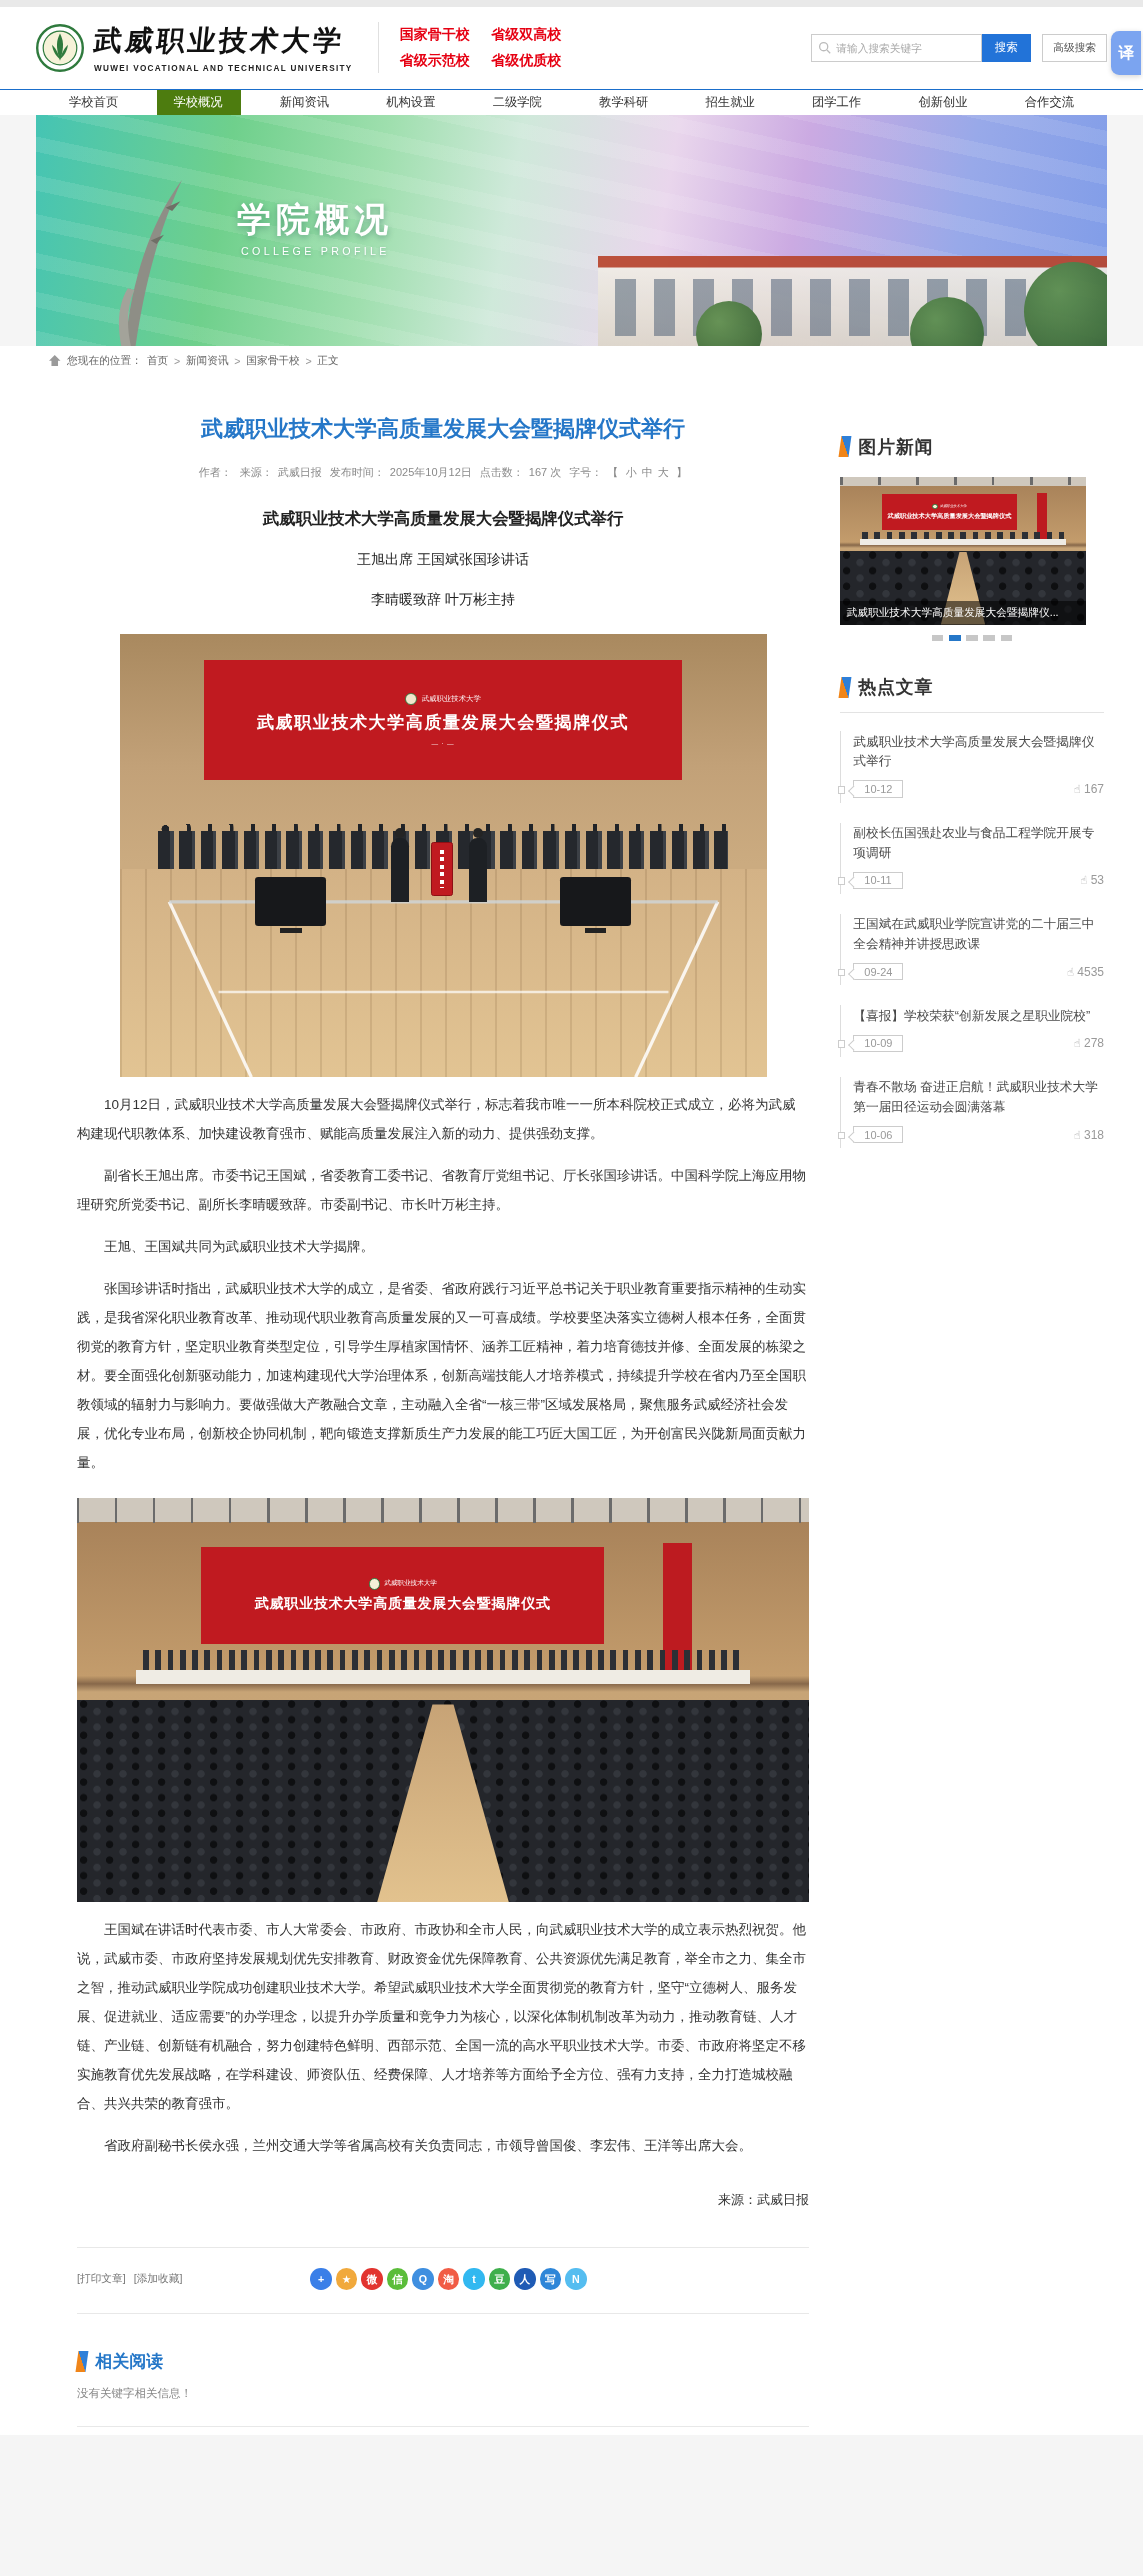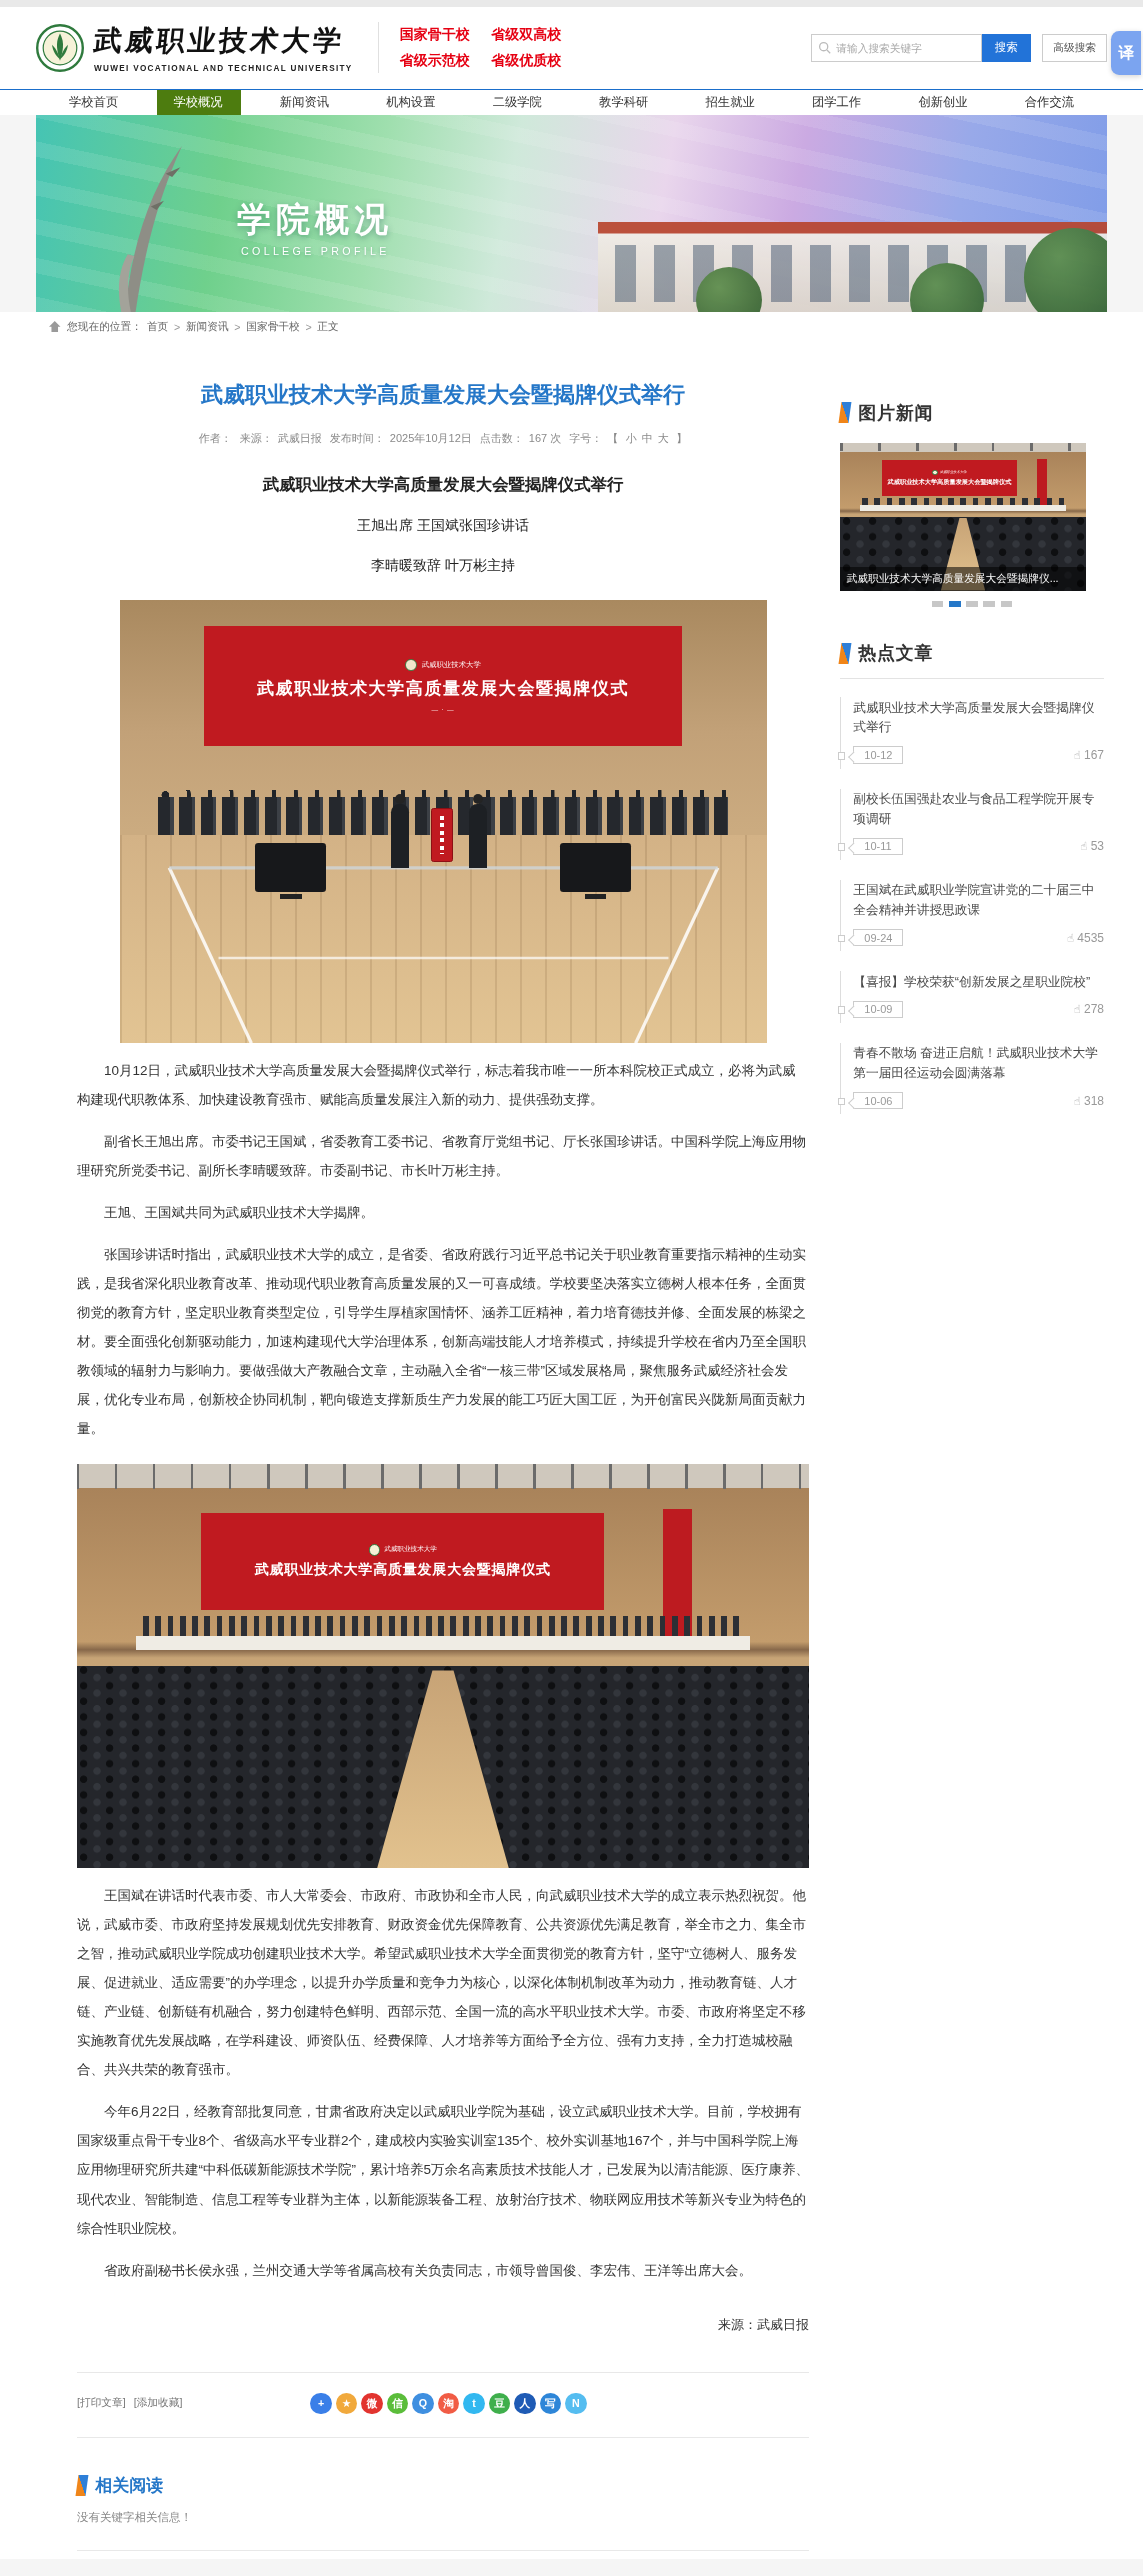--- a/index.html
+++ b/index.html
@@ -30,21 +30,21 @@
   .translate-fab { position:absolute; right:1.6px; top:31px; width:30px; height:44px; background:#7ba4f0; border-radius:8.2px 0 0 8.2px; color:#fff; font-size:15.6px; font-weight:bold; display:flex; align-items:center; justify-content:center; cursor:pointer; box-shadow:0 1.6px 5px rgba(0,0,0,.15); }
 
   
   .site-nav { background:#fff; border-top:1.6px solid #1a6ecb; }
   .nav-list { display:flex; justify-content:space-between; height:25px; align-items:stretch; list-style:none; padding:0 15px; }
   .nav-item { font-size:12.3px; color:#333; display:flex; align-items:center; padding:0 18px; cursor:pointer; }
   .nav-item.active { background:#4d7c0f; color:#fff;padding-left:16px; }
 
   
   .hero-wrap { padding-top:0; }
-  .hero { position:relative; height:197px; overflow:hidden;
+  .hero { position:relative; height:231px; overflow:hidden;
     background:linear-gradient(100deg,#45c4b4 0%,#6fd08c 18%,#9fdfae 32%,#cfe9da 44%,#e9d6ec 58%,#cbaae2 70%,#98a9e9 85%,#7f9ce8 100%);text-align:right; }
   .hero-texture { position:absolute; inset:0; background:
       repeating-linear-gradient(12deg, rgba(255,255,255,.10) 0 15px, rgba(255,255,255,0) 15px 38px); }
   .sculpture { position:absolute; left:49px; bottom:-8.2px; height:189px; }
   .hero-title { position:absolute; left:201px; top:82px; color:#fff; font-size:34px; font-weight:bold; letter-spacing:5px; text-shadow:0 1.6px 6.6px rgba(0,60,60,.35); }
   .hero-sub { position:absolute; left:205px; top:130px; color:#fff; font-size:10.7px; letter-spacing:3.3px; text-shadow:0 0.8px 3.3px rgba(0,60,60,.3); }
   .hero-building { position:absolute; right:0; bottom:0; width:509px; height:123px; opacity:.92; }
   .hb-wall { position:absolute; right:0; bottom:0; width:509px; height:90px; background:linear-gradient(#f3f0ea,#ddd6ca); box-shadow:inset 0 11.5px #b8452e; }
   .hb-windows { position:absolute; right:8.2px; bottom:10px; width:484px; height:57px;
     background:repeating-linear-gradient(90deg, rgba(70,90,110,.55) 0 21.4px, rgba(255,255,255,0) 21.4px 39px); }
@@ -368,21 +368,20 @@
         <div class="pillar"></div>
         <div class="head-table"></div>
         <div class="table-cloth"></div>
         <div class="audience"></div>
         <div class="aisle"></div>
       </div>
 
       <div>
 
       <p class="body-p">王国斌在讲话时代表市委、市人大常委会、市政府、市政协和全市人民，向武威职业技术大学的成立表示热烈祝贺。他说，武威市委、市政府坚持发展规划优先安排教育、财政资金优先保障教育、公共资源优先满足教育，举全市之力、集全市之智，推动武威职业学院成功创建职业技术大学。希望武威职业技术大学全面贯彻党的教育方针，坚守“立德树人、服务发展、促进就业、适应需要”的办学理念，以提升办学质量和竞争力为核心，以深化体制机制改革为动力，推动教育链、人才链、产业链、创新链有机融合，努力创建特色鲜明、西部示范、全国一流的高水平职业技术大学。市委、市政府将坚定不移实施教育优先发展战略，在学科建设、师资队伍、经费保障、人才培养等方面给予全方位、强有力支持，全力打造城校融合、共兴共荣的教育强市。</p>
-          <p class="body-p">今年6月22日，经教育部批复同意，甘肃省政府决定以武威职业学院为基础，设立武威职业技术大学。目前，学校拥有国家级重点骨干专业8个、省级高水平专业群2个，建成校内实验实训室135个、校外实训基地167个，并与中国科学院上海应用物理研究所共建“中科低碳新能源技术学院”，累计培养5万余名高素质技术技能人才，已发展为以清洁能源、医疗康养、现代农业、智能制造、信息工程等专业群为主体，以新能源装备工程、放射治疗技术、物联网应用技术等新兴专业为特色的综合性职业院校。</p>
           <p class="body-p">省政府副秘书长侯永强，兰州交通大学等省属高校有关负责同志，市领导曾国俊、李宏伟、王洋等出席大会。</p>
         </div>
 
       <p class="a-source">来源：武威日报</p>
 
       <hr class="divider">
 
       <div class="actions-row">
         <div class="print-fav">
           <span>[打印文章]</span>

